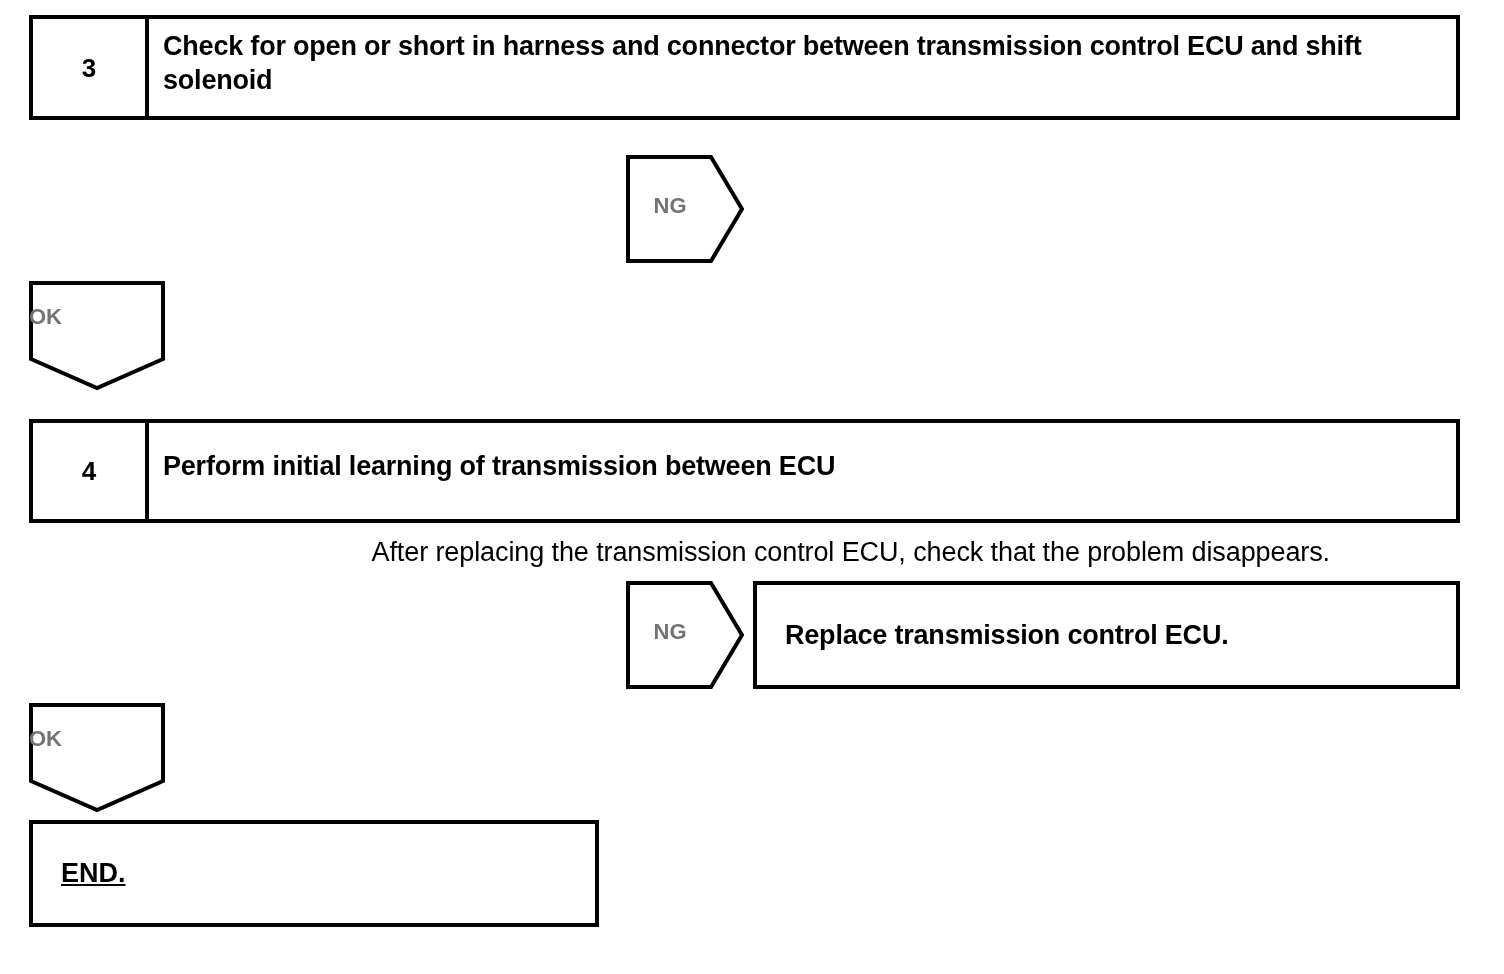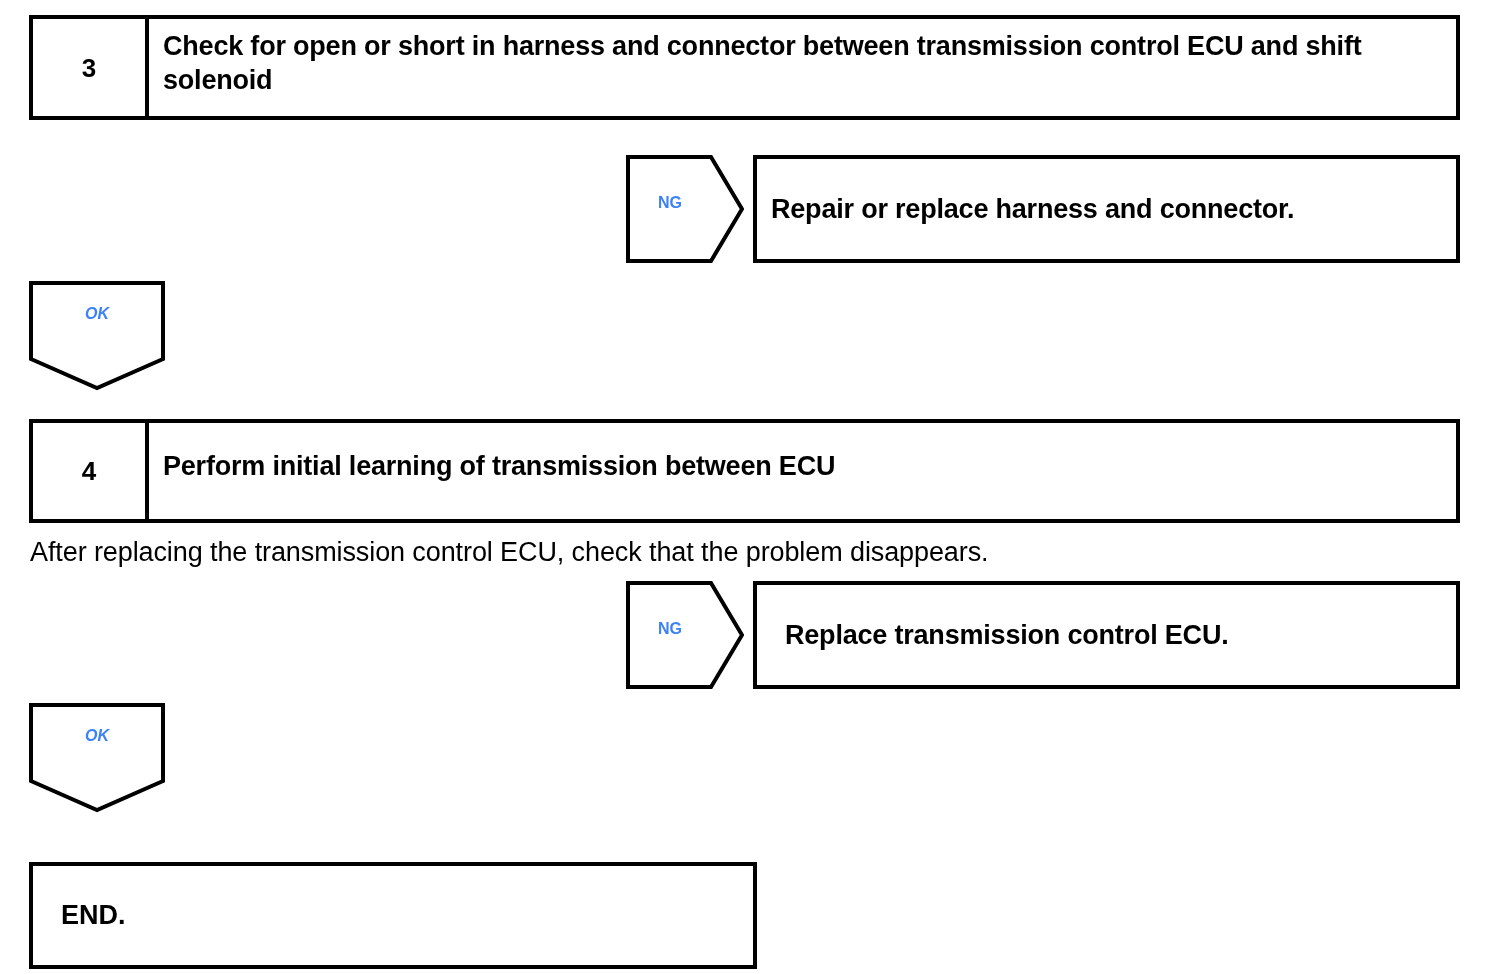--- a/index.html
+++ b/index.html
@@ -89,35 +89,33 @@
     white-space: nowrap;
     letter-spacing: -0.1px;
   }
 
   
   .pent-wrap { position: absolute; }
   .pent-wrap svg { display: block; }
   .pent-label {
     position: absolute;
     font-weight: bold;
-    font-size: 16px;
-    color: #3b82f6;
+    font-size: 22px;
+    color: #737373;
     line-height: 1;
     white-space: nowrap;
   }
   .pent-ng .pent-label {
     left: 0; right: 30px;
     top: 40px;
     text-align: center;
   }
   .pent-ok .pent-label {
     left: 0; right: 0;
     top: 25px;
-    text-align: center;
-    font-style: italic;
   }
 </style>
 </head>
 <body>
 
 <div id="page">
 
   <div class="node step-box" style="left:29px; top:15px; width:1431px; height:105px;">
     <div class="step-num-cell">
       <span class="step-num">3</span>
@@ -127,41 +125,38 @@
     </div>
   </div>
 
   <div class="pent-wrap pent-ng" style="left:626px; top:155px; width:118px; height:108px;">
     <svg width="118" height="108" viewBox="0 0 118 108" xmlns="http://www.w3.org/2000/svg">
       <polygon points="2,2 85,2 116,54 85,106 2,106" fill="#ffffff" stroke="#000000" stroke-width="4" stroke-linejoin="miter"></polygon>
     </svg>
     <span class="pent-label">NG</span>
   </div>
 
-  <div class="node result-box" style="left:753px; top:155px; width:707px; height:108px;">
-    <span class="result-text">Repair or replace harness and connector.</span>
-  </div>
 
   <div class="pent-wrap pent-ok" style="left:29px; top:281px; width:136px; height:110px;">
     <svg width="136" height="110" viewBox="0 0 136 110" xmlns="http://www.w3.org/2000/svg">
       <polygon points="2,2 134,2 134,78 68,107 2,78" fill="#ffffff" stroke="#000000" stroke-width="4" stroke-linejoin="miter"></polygon>
     </svg>
     <span class="pent-label">OK</span>
   </div>
 
   <div class="node step-box" style="left:29px; top:419px; width:1431px; height:104px;">
     <div class="step-num-cell">
       <span class="step-num">4</span>
     </div>
     <div class="step-text-cell">
       <span class="step-text">Perform initial learning of transmission between ECU</span>
     </div>
   </div>
 
-  <div class="node" style="left:30px; top:537px; width:1300px; height:38px;">
+  <div class="node" style="left:30px; top:537px; width:1300px; height:38px;text-align:right;">
     <span class="note-text">After replacing the transmission control ECU, check that the problem disappears.</span>
   </div>
 
   <div class="pent-wrap pent-ng" style="left:626px; top:581px; width:118px; height:108px;">
     <svg width="118" height="108" viewBox="0 0 118 108" xmlns="http://www.w3.org/2000/svg">
       <polygon points="2,2 85,2 116,54 85,106 2,106" fill="#ffffff" stroke="#000000" stroke-width="4" stroke-linejoin="miter"></polygon>
     </svg>
     <span class="pent-label">NG</span>
   </div>
 
@@ -169,17 +164,17 @@
     <span class="result-text">Replace transmission control ECU.</span>
   </div>
 
   <div class="pent-wrap pent-ok" style="left:29px; top:703px; width:136px; height:110px;">
     <svg width="136" height="110" viewBox="0 0 136 110" xmlns="http://www.w3.org/2000/svg">
       <polygon points="2,2 134,2 134,78 68,107 2,78" fill="#ffffff" stroke="#000000" stroke-width="4" stroke-linejoin="miter"></polygon>
     </svg>
     <span class="pent-label">OK</span>
   </div>
 
-  <div class="node end-box" style="left:29px; top:862px; width:728px; height:107px;">
+  <div class="node end-box" style="left:29px; top:820px; width:570px; height:107px;text-decoration:underline;">
     <span class="end-text">END.</span>
   </div>
 
 </div>
 
 </body></html>

